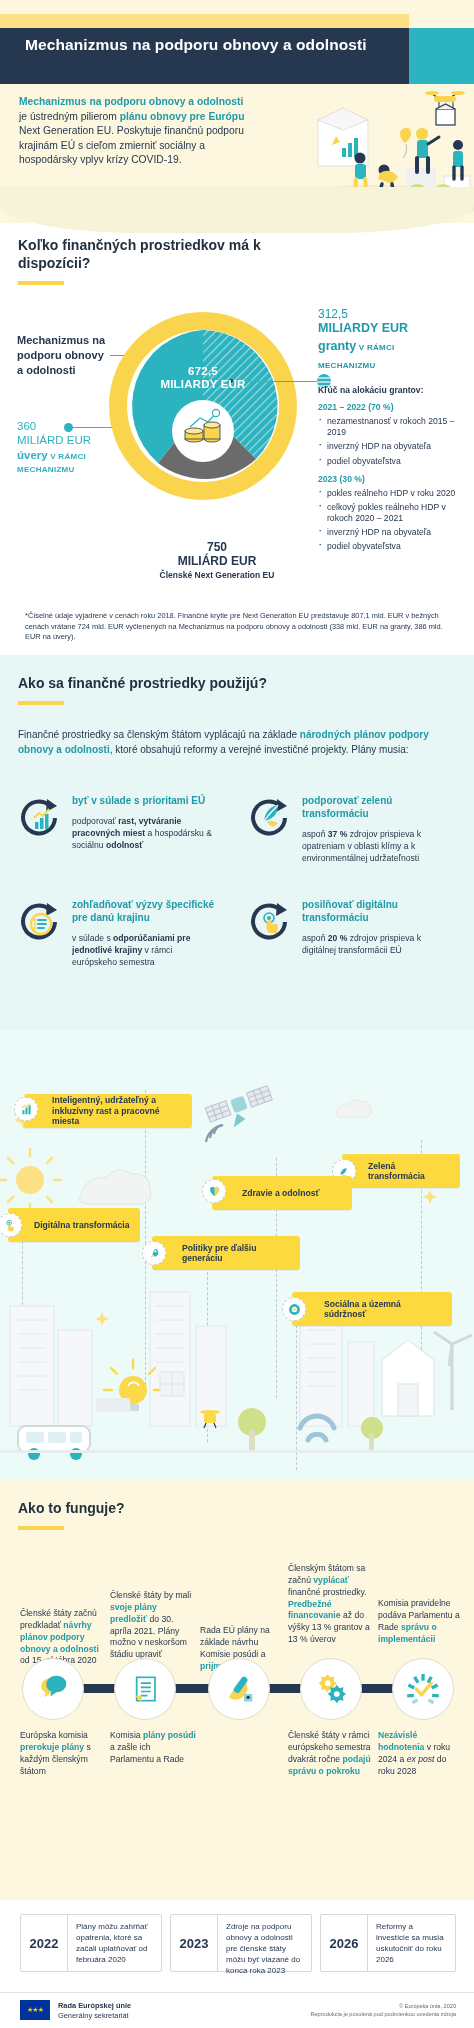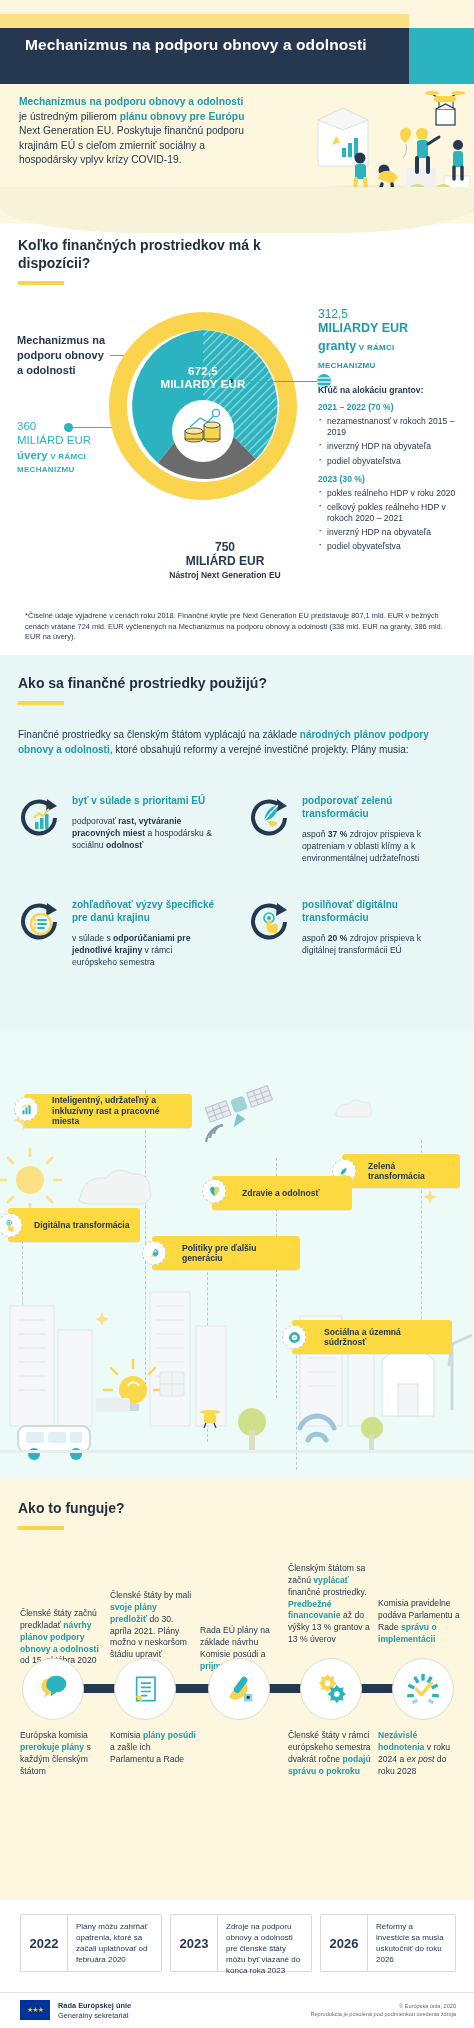--- a/index.html
+++ b/index.html
@@ -78,21 +78,21 @@
   .lbl { position: absolute; font-size: 9.2px; line-height: 1.35; }
   .lbl-mech {
     left: 17px; top: 110px; width: 92px;
     font-size: 11px; font-weight: bold; color: #26384f; line-height: 1.35;
   }
   .lbl-loans { left: 17px; top: 196px; width: 95px; color: #2bb3bf; }
   .lbl-loans .big { font-size: 11.5px; line-height: 1.25; display: block; }
   .lbl-loans .em { font-weight: bold; font-size: 11.5px; }
   .lbl-loans .sm { font-size: 8px; font-weight: bold; letter-spacing: .3px; }
   .lbl-ngeu {
-    left: 140px; top: 318px; width: 170px; text-align: center; color: #26384f;
+    left: 132px; top: 318px; width: 170px; text-align: center; color: #26384f;
   }
   .lbl-ngeu .big { font-size: 12px; font-weight: bold; display: block; line-height: 1.15; }
   .lbl-ngeu .sm { font-size: 8.5px; font-weight: bold; }
 
   .lbl-grants { position: absolute; left: 318px; top: 84px; width: 150px; color: #1f9aa8; }
   .lbl-grants .n { font-size: 12px; display: block; }
   .lbl-grants .big { font-size: 12.5px; font-weight: bold; display: block; line-height: 1.18; }
   .lbl-grants .sm { font-size: 8px; font-weight: bold; letter-spacing: .3px; }
 
   .key-block { position: absolute; left: 318px; top: 162px; width: 152px; }
@@ -338,21 +338,21 @@
     <div class="key-period">2023 (30 %)</div>
     <div class="key-li">pokles reálneho HDP v roku 2020</div>
     <div class="key-li">celkový pokles reálneho HDP v rokoch 2020 – 2021</div>
     <div class="key-li">inverzný HDP na obyvateľa</div>
     <div class="key-li">podiel obyvateľstva</div>
   </div>
 
   <div class="lbl lbl-ngeu">
     <span class="big">750</span>
     <span class="big">MILIÁRD EUR</span>
-    <span class="sm">Nástroj Next Generation EU</span>
+    <span class="sm">Členské Next Generation EU</span>
   </div>
 
   <div class="footnote">*Číselné údaje vyjadrené v cenách roku 2018. Finančné krytie pre Next Generation EU predstavuje 807,1 mld. EUR v bežných cenách vrátane 724 mld. EUR vyčlenených na Mechanizmus na podporu obnovy a odolnosti (338 mld. EUR na granty, 386 mld. EUR na úvery).</div>
 </section>
 
 <section class="sec-used">
   <div class="used-head">
     <div class="h2">Ako sa finančné prostriedky použijú?</div>
     <div class="h2-rule"></div>
   </div>
@@ -590,21 +590,21 @@
     <span class="badge" style="top:5px;">
       <svg viewBox="0 0 22 22" width="15" height="15">
         <path d="M13 4 q5 3 3 9 l-4 3 l-4 -4 l2 -5 q1 -2 3 -3z" fill="#2bb3bf"></path>
         <path d="M8 12 l-3 5 l5 -2z" fill="#fbd44e"></path>
         <circle cx="12.5" cy="8" r="1.6" fill="#ffffff"></circle>
       </svg>
     </span>
     <span>Politiky pre ďalšiu generáciu</span>
   </div>
 
-  <div class="pill" style="left:292px; top:262px; width:160px; padding-left:32px; height:34px;margin-top:28px;">
+  <div class="pill" style="left:292px; top:262px; width:160px; padding-left:32px; height:34px;">
     <span class="badge" style="top:5px;">
       <svg viewBox="0 0 22 22" width="15" height="15">
         <circle cx="11" cy="11" r="8" fill="#2bb3bf"></circle>
         <circle cx="11" cy="11" r="4" fill="#ffffff"></circle>
         <circle cx="11" cy="11" r="2" fill="#fbd44e"></circle>
       </svg>
     </span>
     <span>Sociálna a územná súdržnosť</span>
   </div>
 </section>

